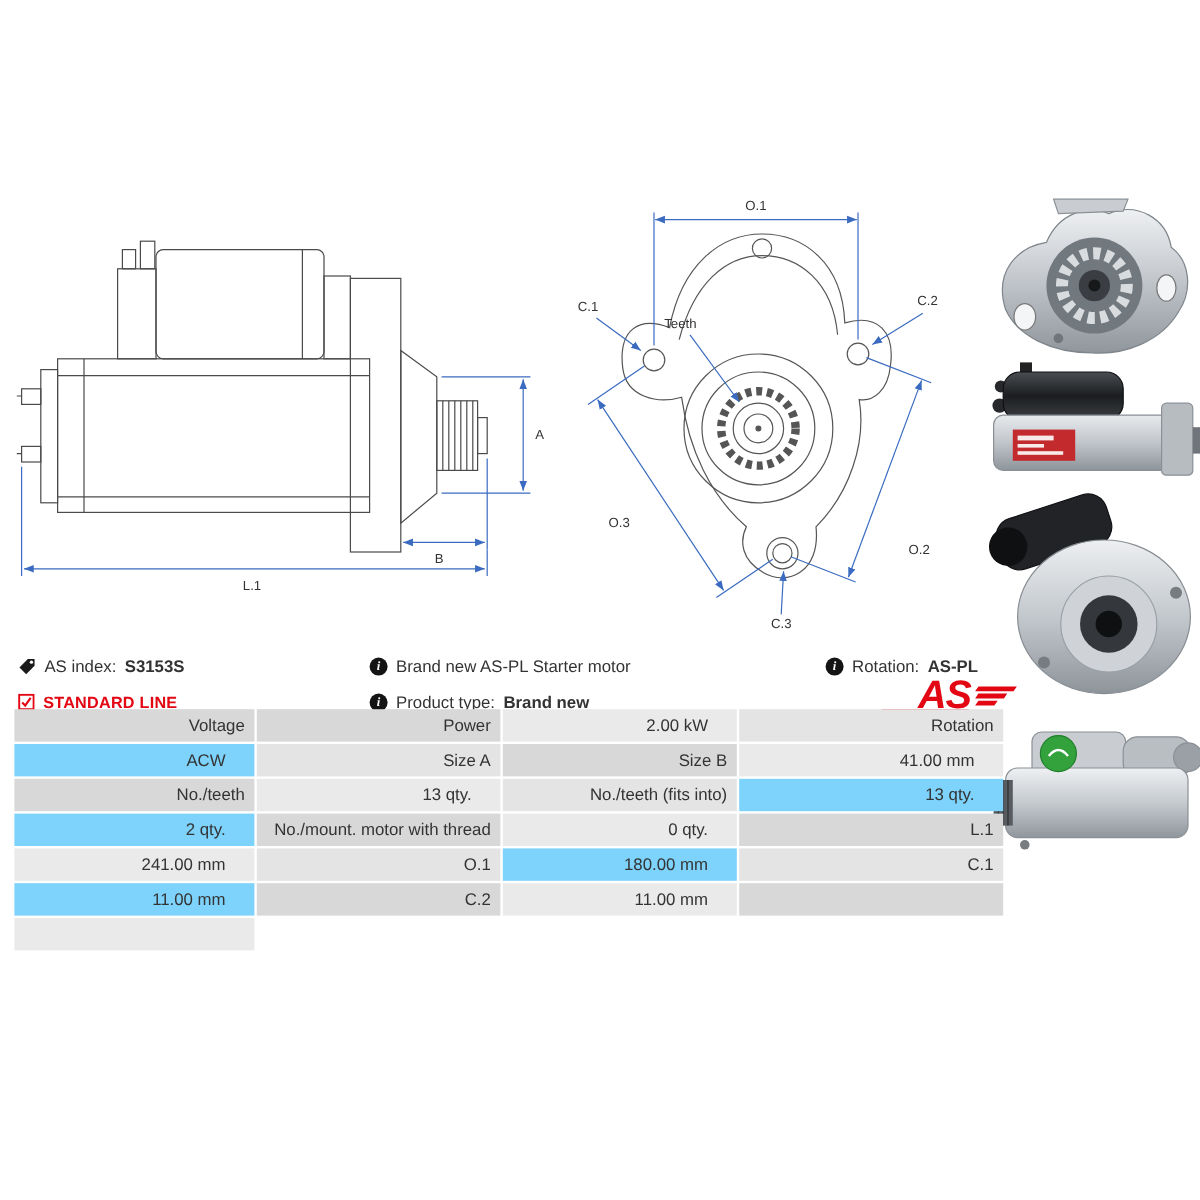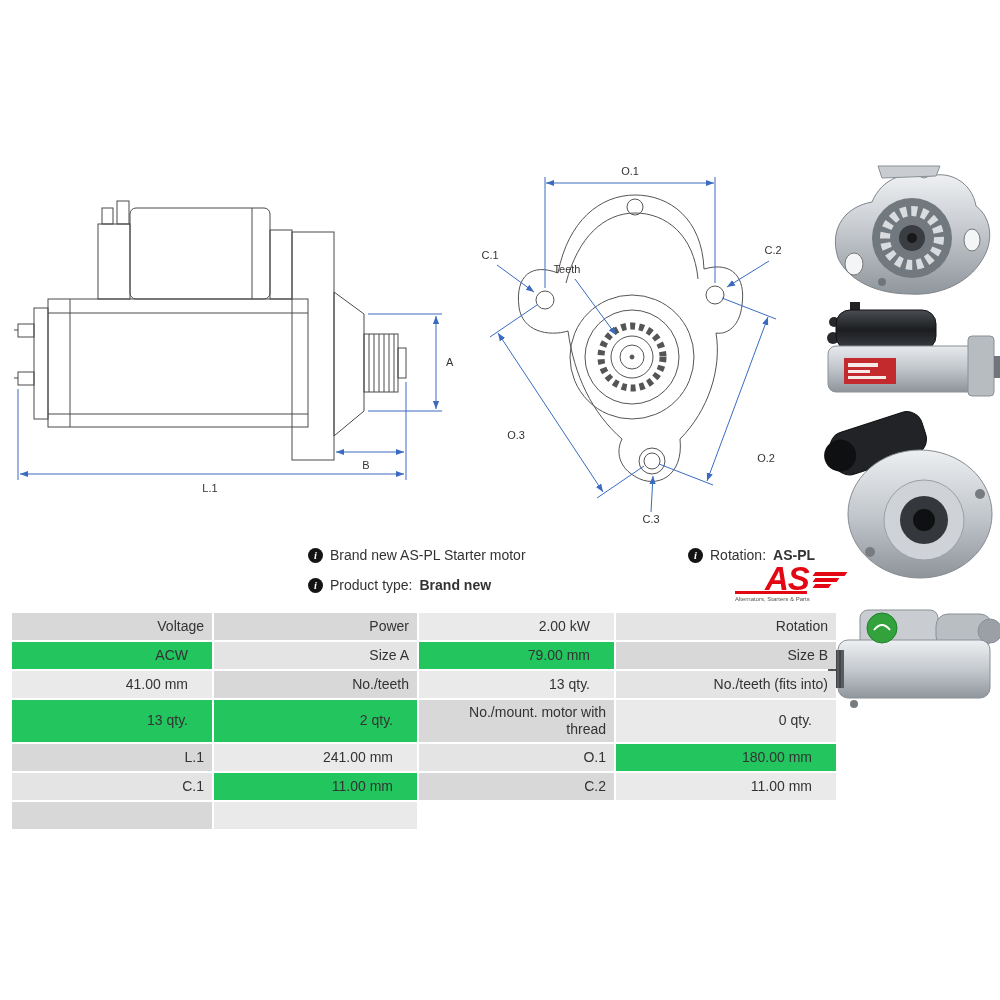--- a/index.html
+++ b/index.html
@@ -33,29 +33,29 @@
   .logo-top { display:flex; align-items:flex-end; gap:5px; }
   .logo-as { font-size:33px; line-height:22px; font-weight:bold; font-style:italic; color:#e30613; letter-spacing:-1px;margin-left:30px; }
   .logo-stripes { display:flex; flex-direction:column; align-items:flex-start; gap:2px; padding-bottom:2px; }
   .logo-stripes i { display:block; height:4px; background:#e30613; transform:skewX(-35deg); }
   .logo-stripes i:nth-child(1){ width:32px; }
   .logo-stripes i:nth-child(2){ width:24px; }
   .logo-stripes i:nth-child(3){ width:16px; }
   .logo-line { width:72px; height:2.5px; background:#e30613; margin-top:1px; }
   .logo-tagline { font-size:6px; color:#555; margin-top:2px; white-space:nowrap; }
 
-  .spec-table { position:absolute; left:12px; top:613px; width:818px;
+  .spec-table { position:absolute; left:12px; top:591px; width:818px;
     display:grid; grid-template-columns:200px 203px 195px 220px; gap:2px; font-size:14px; }
   .cell { min-height:27px; display:flex; align-items:center; justify-content:flex-end;
     text-align:right; padding:4px 24px 4px 8px; line-height:1.2; }
   .cell.lab { padding-right:8px; }
   .cl-d { background:#d8d8d8; }
   .cv-d { background:#eaeaea; }
   .cl-l { background:#e4e4e4;padding-left:40px; }
-  .cv-l { background:#22c55e; }
+  .cv-l { background:#7dd3fc; }
 </style>
 </head>
 <body>
 
 <div class="page">
 
   <svg class="side-view" width="445" height="310" viewBox="0 0 445 310">
     <defs>
       <marker id="arrSide" viewBox="0 0 10 10" refX="9" refY="5" markerWidth="9" markerHeight="9" orient="auto-start-reverse" markerUnits="userSpaceOnUse">
         <path d="M0,1.5 L9,5 L0,8.5 Z" fill="#3a6bc0"></path>
@@ -231,20 +231,41 @@
     <rect x="14" y="52" width="152" height="58" rx="10" fill="url(#p4s)" stroke="#8a9096"></rect>
     <rect x="4" y="62" width="16" height="38" fill="#585c60"></rect>
     <line x1="8" y1="62" x2="8" y2="100" stroke="#2e3032"></line>
     <line x1="12" y1="62" x2="12" y2="100" stroke="#2e3032"></line>
     <line x1="16" y1="62" x2="16" y2="100" stroke="#2e3032"></line>
     <circle cx="58" cy="40" r="15" fill="#33a23c" stroke="#1f7f2a"></circle>
     <path d="M50,42 q8,-10 16,0" stroke="#fff" stroke-width="2" fill="none"></path>
     <circle cx="30" cy="116" r="4" fill="#777c81"></circle>
   </svg>
 
+  <div class="info-col info-col-1">
+    <div class="info-line">
+      <span class="ico">
+        <svg width="15" height="15" viewBox="0 0 15 15">
+          <path d="M1.2,8.2 L8.2,1.2 L13.8,1.2 L13.8,6.8 L6.8,13.8 Z" fill="#1a1a1a"></path>
+          <circle cx="11.2" cy="3.8" r="1.4" fill="#fff"></circle>
+        </svg>
+      </span>
+      <span>AS index:</span>
+      <b>S3153S</b>
+    </div>
+    <div class="info-line">
+      <span class="ico">
+        <svg width="14" height="14" viewBox="0 0 14 14">
+          <rect x="1" y="1" width="12" height="12" fill="none" stroke="#e30613" stroke-width="1.6"></rect>
+          <path d="M3.5,7.5 L6,10 L10.5,3.5" stroke="#e30613" stroke-width="1.8" fill="none"></path>
+        </svg>
+      </span>
+      <span class="red-text">STANDARD LINE</span>
+    </div>
+  </div>
 
   <div class="info-col info-col-2">
     <div class="info-line">
       <span class="ico info-ico">i</span>
       <span>Brand new AS-PL Starter motor</span>
     </div>
     <div class="info-line">
       <span class="ico info-ico">i</span>
       <span>Product type:</span>
       <b>Brand new</b>
@@ -273,21 +294,20 @@
   </div>
 
   <div class="spec-table">
     <div class="cell lab cl-d">Voltage</div>
     <div class="cell lab cl-d">Power</div>
     <div class="cell cv-d">2.00 kW</div>
 
     <div class="cell lab cl-l">Rotation</div>
     <div class="cell cv-l">ACW</div>
     <div class="cell lab cl-l">Size A</div>
-    <div class="cell cv-l">79.00 mm</div>
 
     <div class="cell lab cl-d">Size B</div>
     <div class="cell cv-d">41.00 mm</div>
     <div class="cell lab cl-d">No./teeth</div>
     <div class="cell cv-d">13 qty.</div>
 
     <div class="cell lab cl-l">No./teeth (fits into)</div>
     <div class="cell cv-l">13 qty.</div>
     <div class="cell cv-l">2 qty.</div>
 

